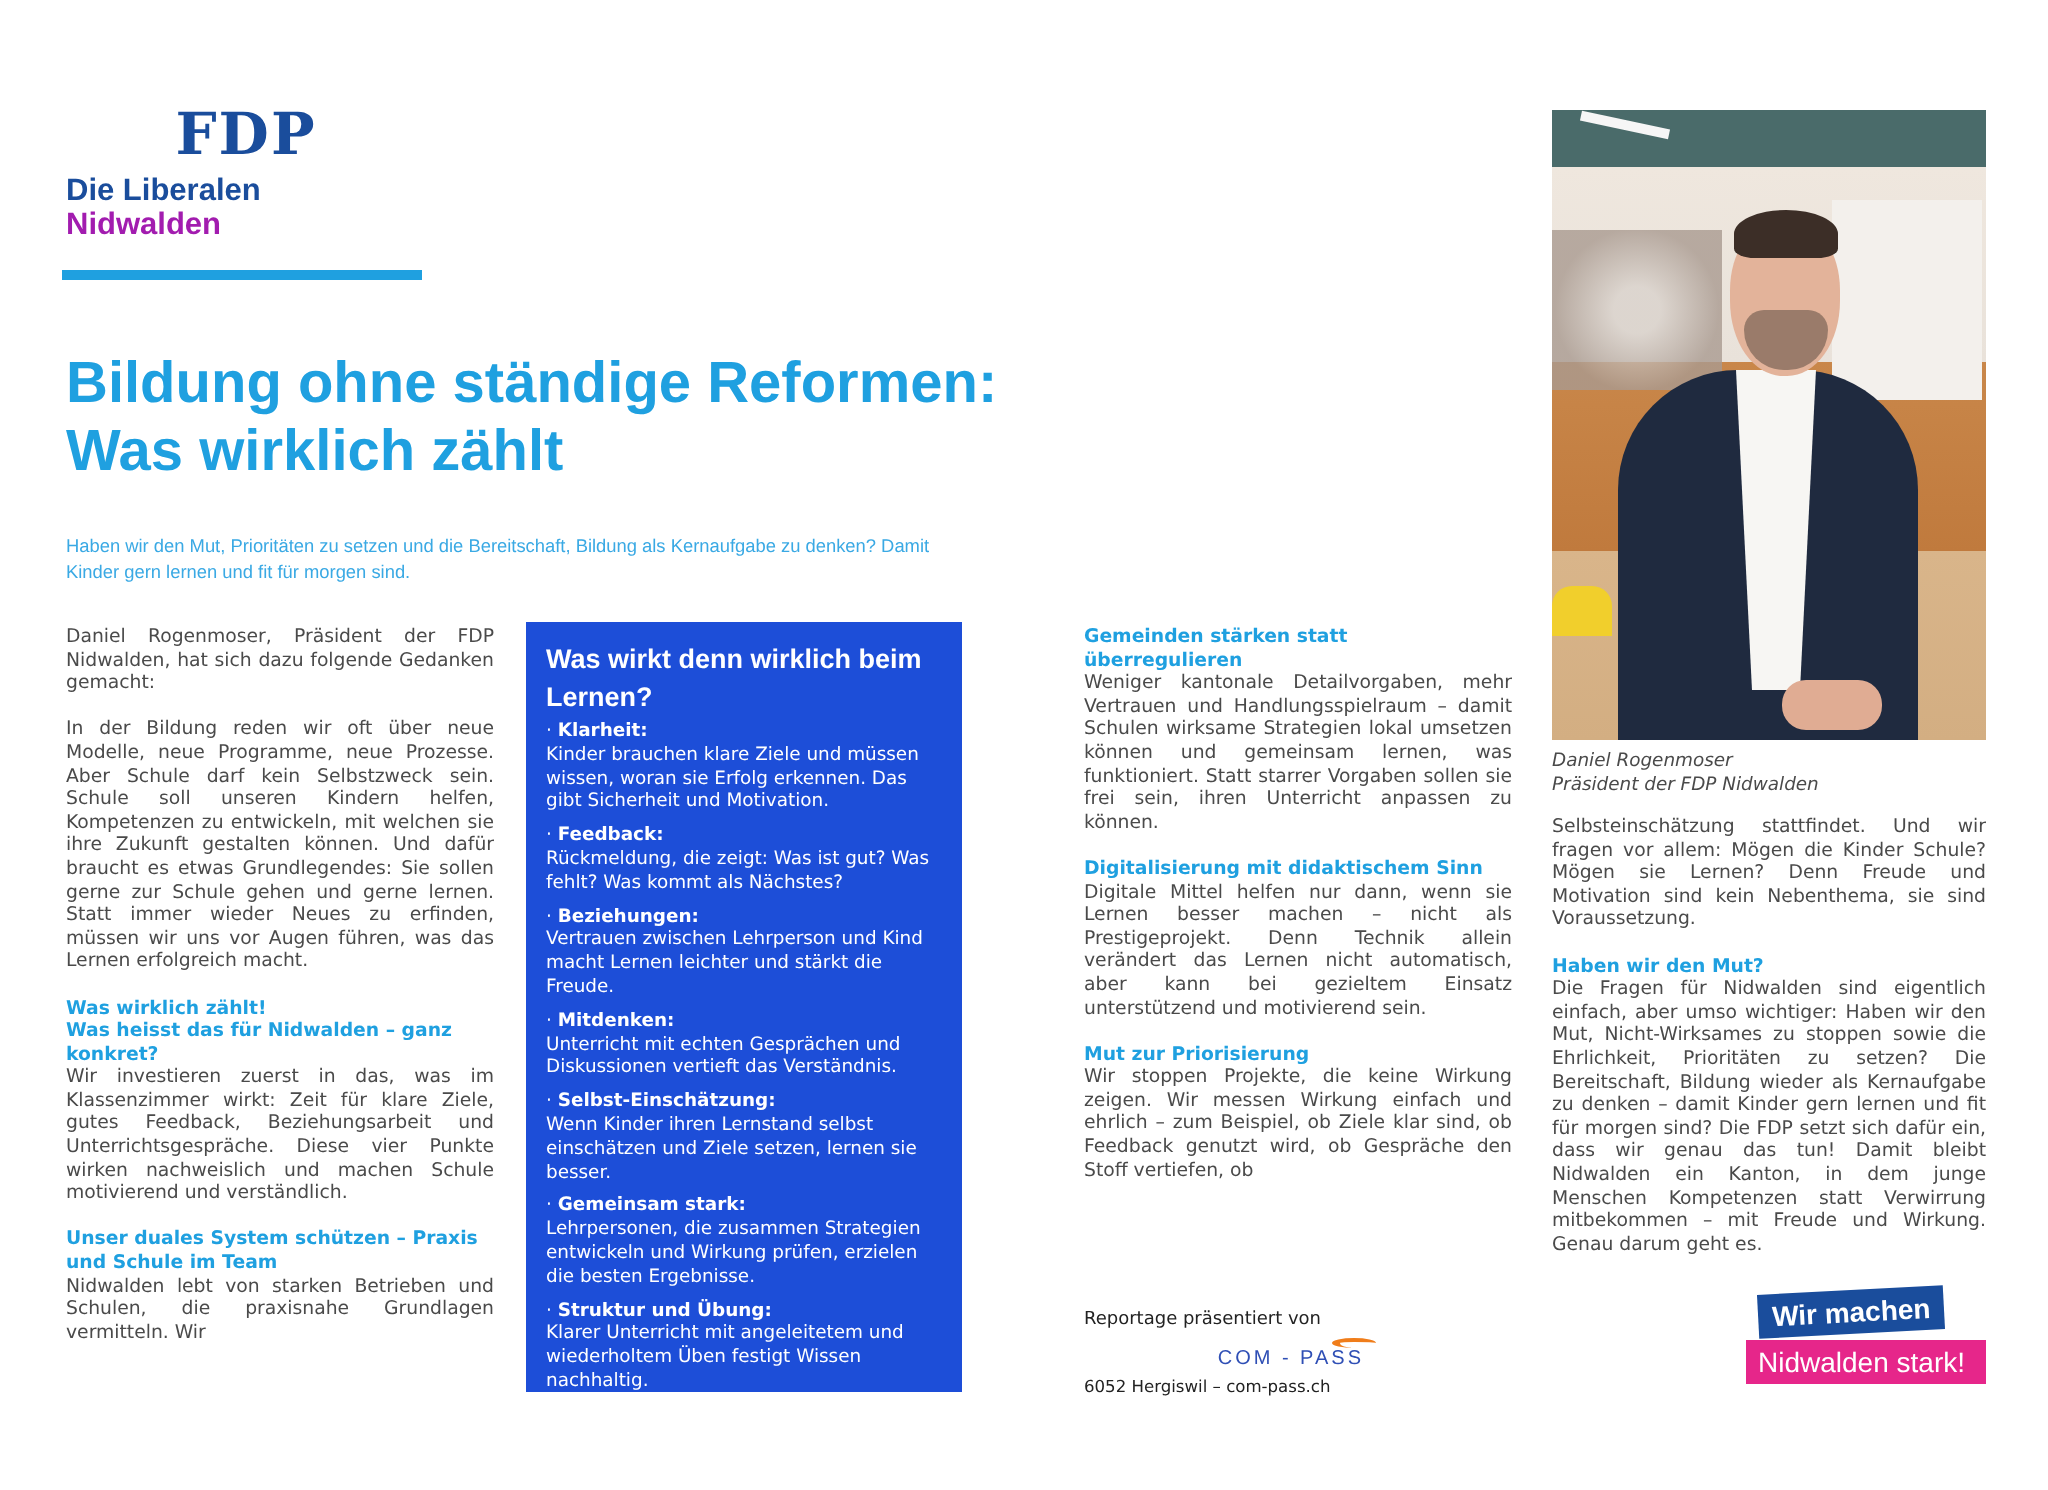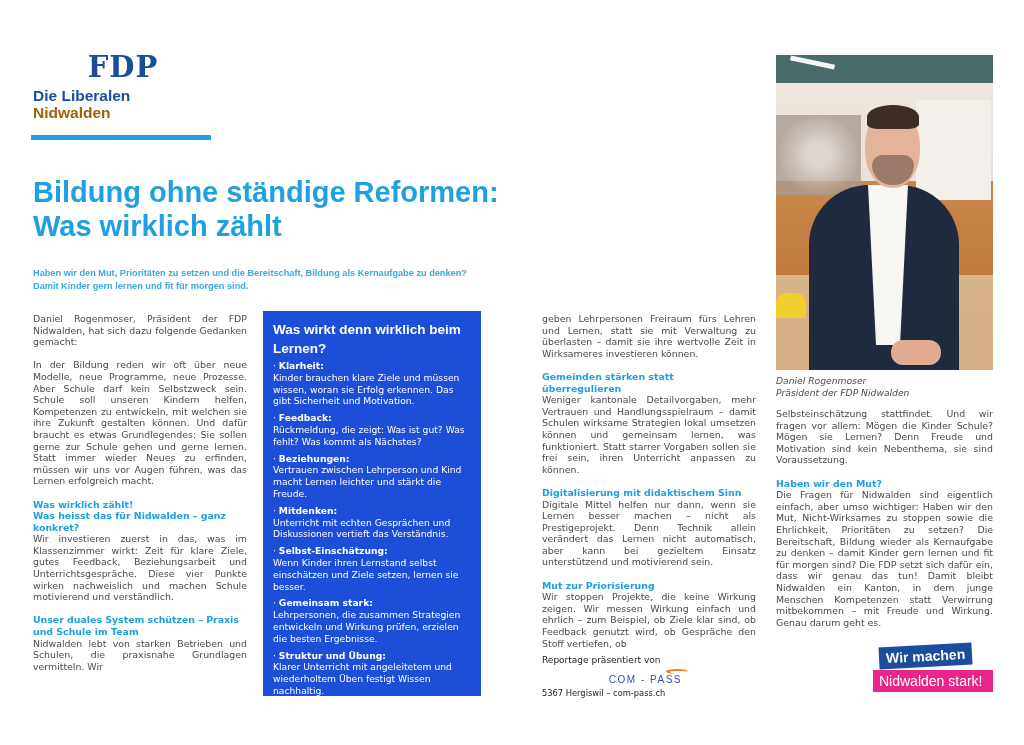--- a/index.html
+++ b/index.html
@@ -2,25 +2,25 @@
 <html><head>
 <meta charset="utf-8">
 <style>
   * { box-sizing: border-box; margin: 0; padding: 0; }
   html, body { width: 1024px; height: 745px; background: #ffffff; overflow: hidden; }
   body { position: relative; font-family: "DejaVu Sans", sans-serif; color: #3a3a3a; }
 
   .logo { position: absolute; left: 33px; top: 52px; width: 180px; }
   .logo-fdp { font-family: "DejaVu Serif", serif; font-weight: bold; color: #1a4d9c; font-size: 29px; letter-spacing: 1px; line-height: 30px; text-align: center; }
   .logo-line1 { font-family: "Liberation Sans", sans-serif; font-weight: bold; color: #1a4d9c; font-size: 15.5px; margin-top: 5px; line-height: 17px; }
-  .logo-line2 { font-family: "Liberation Sans", sans-serif; font-weight: bold; color: #a16207; font-size: 15.5px; line-height: 17px; }
+  .logo-line2 { font-family: "Liberation Sans", sans-serif; font-weight: bold; color: #a21caf; font-size: 15.5px; line-height: 17px; }
   .logo-bar { position: absolute; left: 31px; top: 135px; width: 180px; height: 5px; background: #1fa0e0; }
 
   .title { position: absolute; left: 33px; top: 175px; width: 470px; font-family: "Liberation Sans", sans-serif; font-weight: bold; color: #1fa0e0; font-size: 29px; line-height: 34px; }
-  .lead { position: absolute; left: 33px; top: 267px; width: 460px; font-family: "Liberation Sans", sans-serif; font-weight: bold; color: #3aa9e4; font-size: 9.2px; line-height: 12.5px; }
+  .lead { position: absolute; left: 33px; top: 267px; width: 460px; font-family: "Liberation Sans", sans-serif; font-weight: normal; color: #3aa9e4; font-size: 9.2px; line-height: 12.5px; }
 
   .col { position: absolute; font-size: 9.4px; line-height: 11.6px; color: #4a4a4a; text-align: justify; }
   .col p { margin-bottom: 11.6px; }
   .col h4 { color: #1fa0e0; font-size: 9.4px; line-height: 11.6px; font-weight: bold; text-align: left; }
 
   .col1 { left: 33px; top: 313px; width: 214px; }
   .col3 { left: 542px; top: 313px; width: 214px; }
   .col4 { left: 776px; top: 408px; width: 217px; }
 
   .box { position: absolute; left: 263px; top: 311px; width: 218px; height: 385px; background: #1d4ed8; color: #ffffff; padding: 9px 10px 0 10px; }
@@ -105,36 +105,35 @@
     <span class="head">Gemeinsam stark:</span>
     <span class="text">Lehrpersonen, die zusammen Strategien entwickeln und Wirkung prüfen, erzielen die besten Ergebnisse.</span>
   </div>
   <div class="box-item">
     <span class="head">Struktur und Übung:</span>
     <span class="text">Klarer Unterricht mit angeleitetem und wiederholtem Üben festigt Wissen nachhaltig.</span>
   </div>
 </div>
 
 <div class="col col3">
-  <p>geben Lehrpersonen Freiraum fürs Lehren und Lernen, statt sie mit Verwaltung zu überlasten – damit sie ihre wertvolle Zeit in Wirksameres investieren können.</p>
   <h4>Gemeinden stärken statt überregulieren</h4>
   <p>Weniger kantonale Detailvorgaben, mehr Vertrauen und Handlungsspielraum – damit Schulen wirksame Strategien lokal umsetzen können und gemeinsam lernen, was funktioniert. Statt starrer Vorgaben sollen sie frei sein, ihren Unterricht anpassen zu können.</p>
   <h4>Digitalisierung mit didaktischem Sinn</h4>
   <p>Digitale Mittel helfen nur dann, wenn sie Lernen besser machen – nicht als Prestigeprojekt. Denn Technik allein verändert das Lernen nicht automatisch, aber kann bei gezieltem Einsatz unterstützend und motivierend sein.</p>
   <h4>Mut zur Priorisierung</h4>
   <p>Wir stoppen Projekte, die keine Wirkung zeigen. Wir messen Wirkung einfach und ehrlich – zum Beispiel, ob Ziele klar sind, ob Feedback genutzt wird, ob Gespräche den Stoff vertiefen, ob</p>
 </div>
 
 <div class="sponsor">
   <div class="sponsor-label">Reportage präsentiert von</div>
   <div class="sponsor-logo">
     <span class="sponsor-swoosh"></span>
     <span class="sponsor-name">COM - PASS</span>
   </div>
-  <div class="sponsor-address">5367 Hergiswil – com-pass.ch</div>
+  <div class="sponsor-address">6052 Hergiswil – com-pass.ch</div>
 </div>
 
 <div class="photo">
   <div class="ceiling-light"></div>
   <div class="wall-deco"></div>
   <div class="curtain"></div>
   <div class="chair"></div>
   <div class="jacket"></div>
   <div class="shirt"></div>
   <div class="head"></div>

